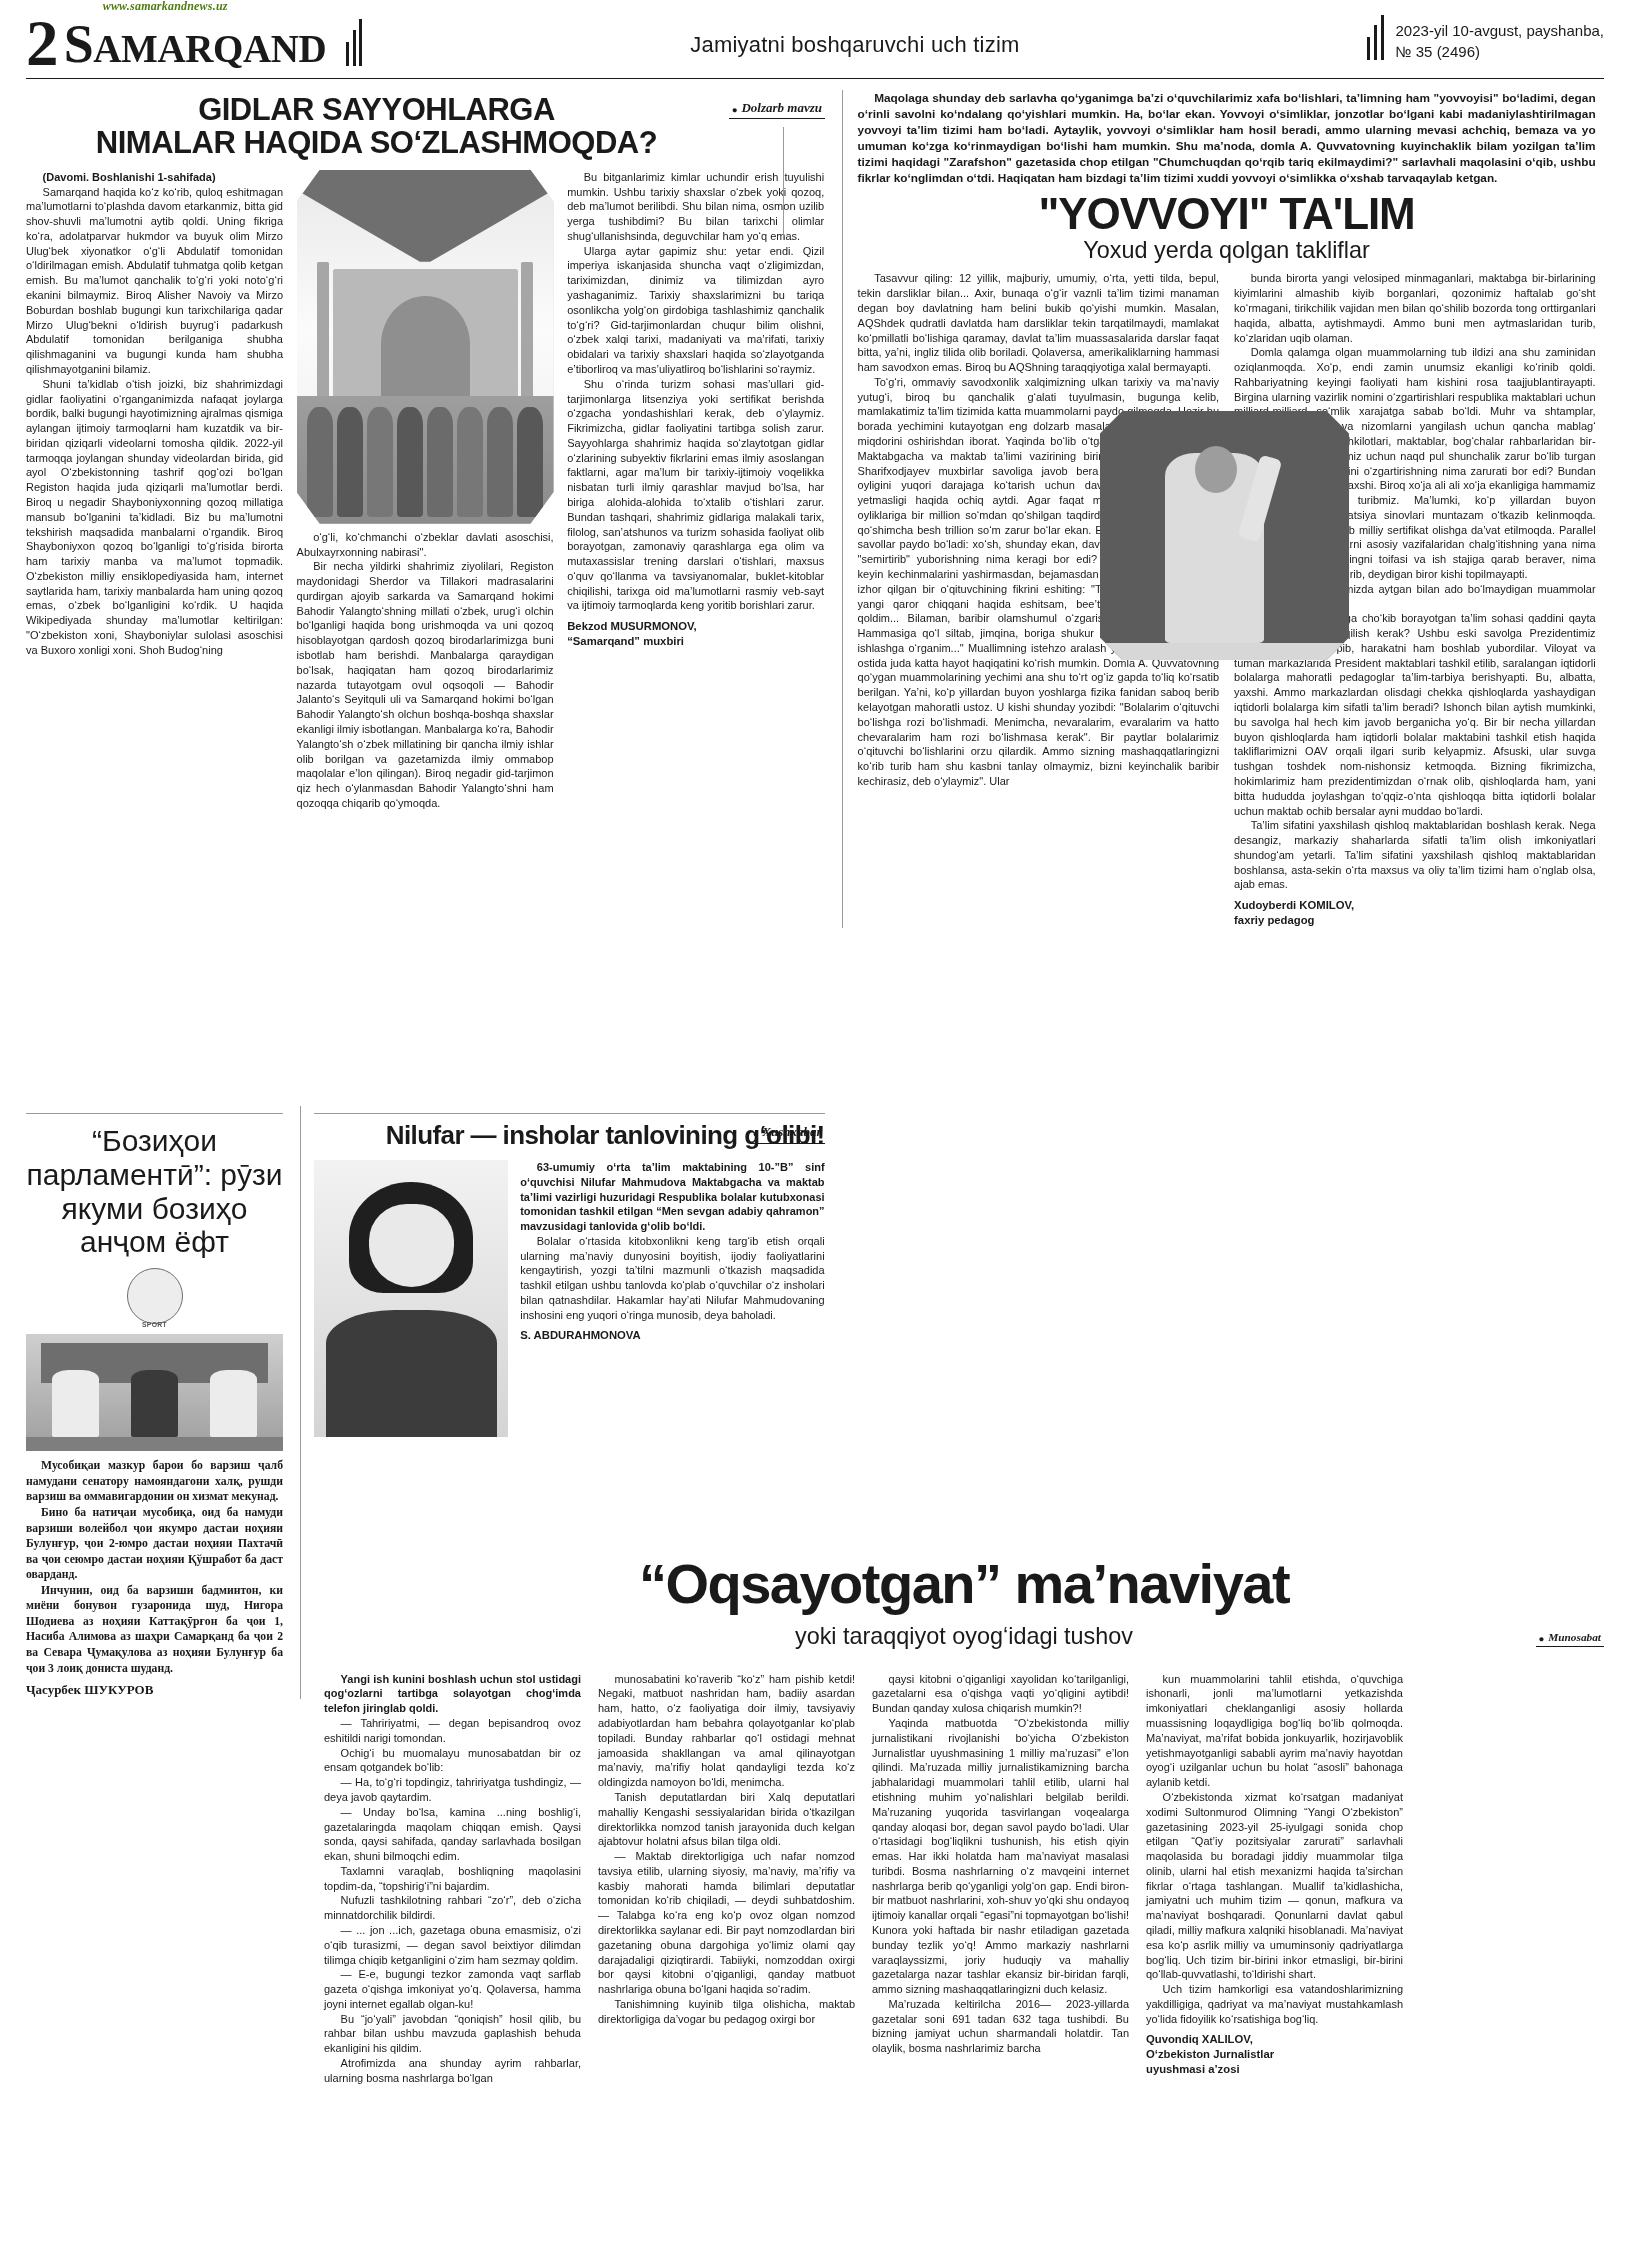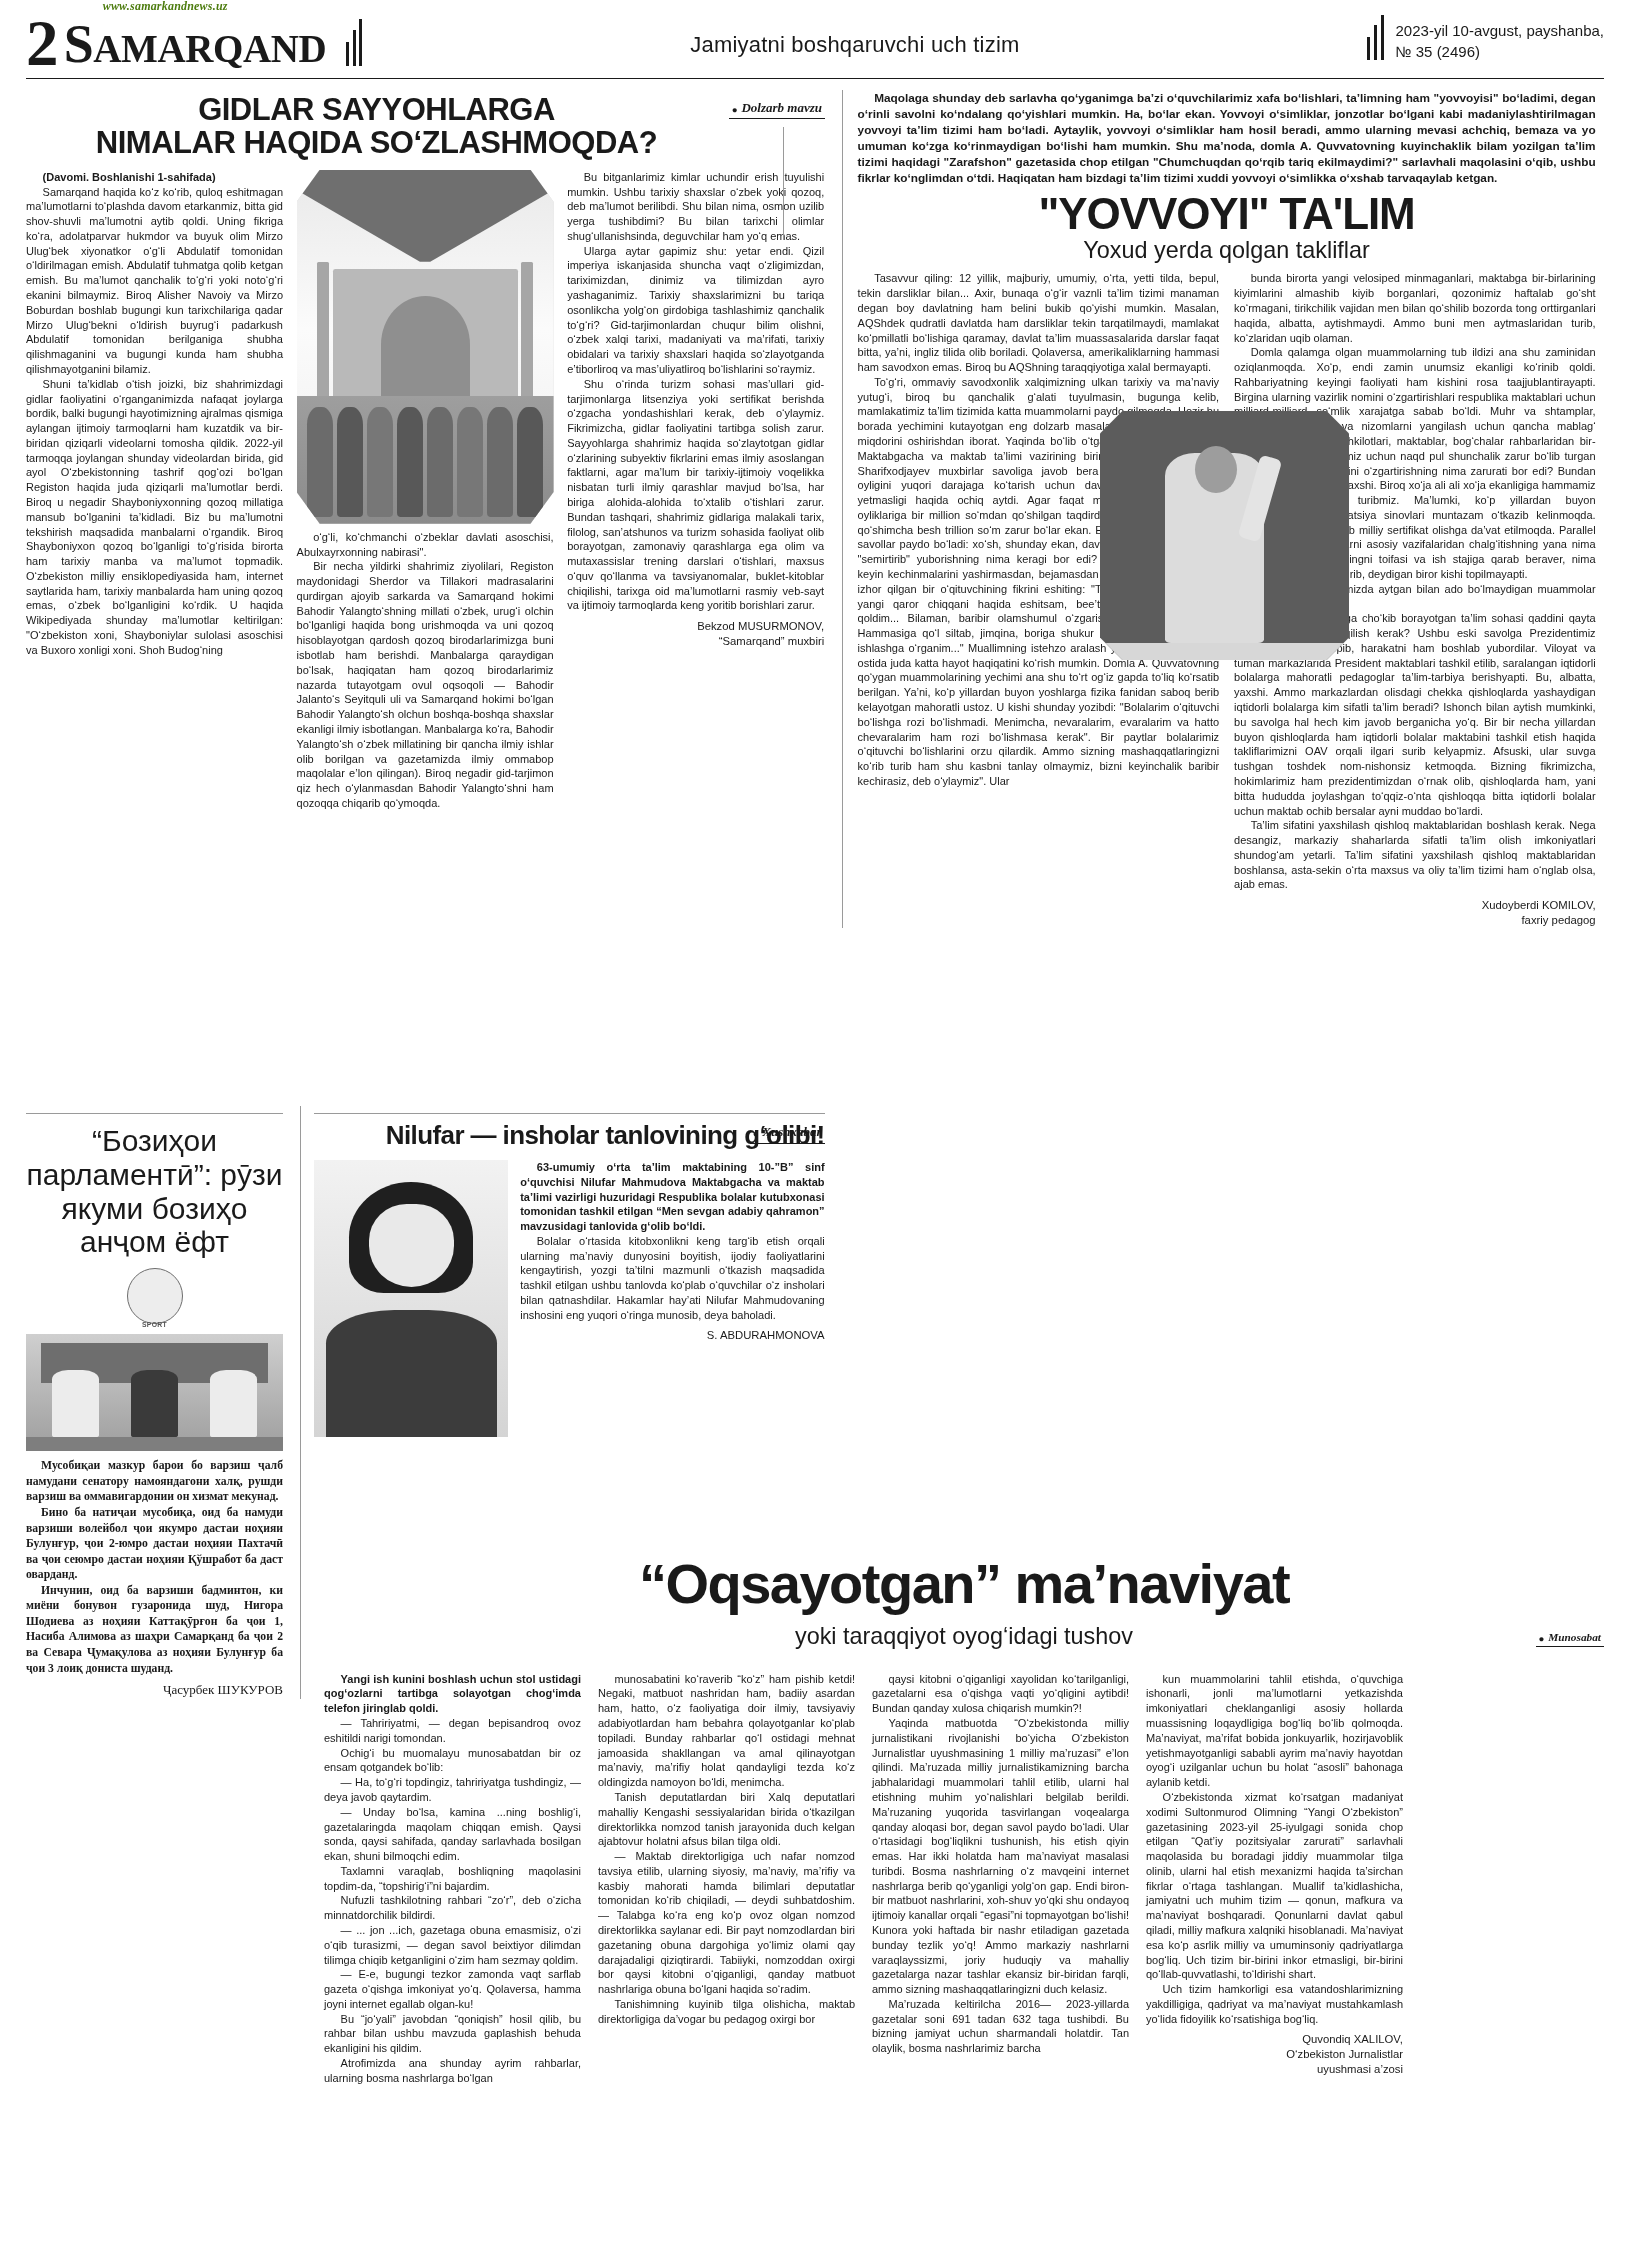--- a/index.html
+++ b/index.html
@@ -51,21 +51,21 @@
 
   .rule-master { border:0; border-top:1.5px solid #1a1a1a; margin:9px 0 0 0; }
 
   
   .body-txt {
     font-size:11px; line-height:1.345; text-align:justify;
     text-justify:inter-word; hyphens:auto;
   }
   .body-txt p { margin:0; text-indent:16.6px; }
   .lead { font-weight:bold; }
-  .byline { text-align:right; font-weight:normal; font-size:11.3px; line-height:1.35; margin-top:5.3px; }
+  .byline { text-align:left; font-weight:bold; font-size:11.3px; line-height:1.35; margin-top:5.3px; }
   .rubric {
     display:inline-block; font-family:"Liberation Serif", serif;
     font-style:italic; font-weight:bold; font-size:13px;
     border-bottom:1.5px solid #1a1a1a; padding:0 3px 2.3px 3px; white-space:nowrap;
   }
   .rubric .dot { font-size:9.8px; vertical-align:middle; margin-right:3.8px; }
 
   
   .top-sec { display:flex; gap:16.6px; margin-top:10.6px; }
   .top-left { width:799px; }

